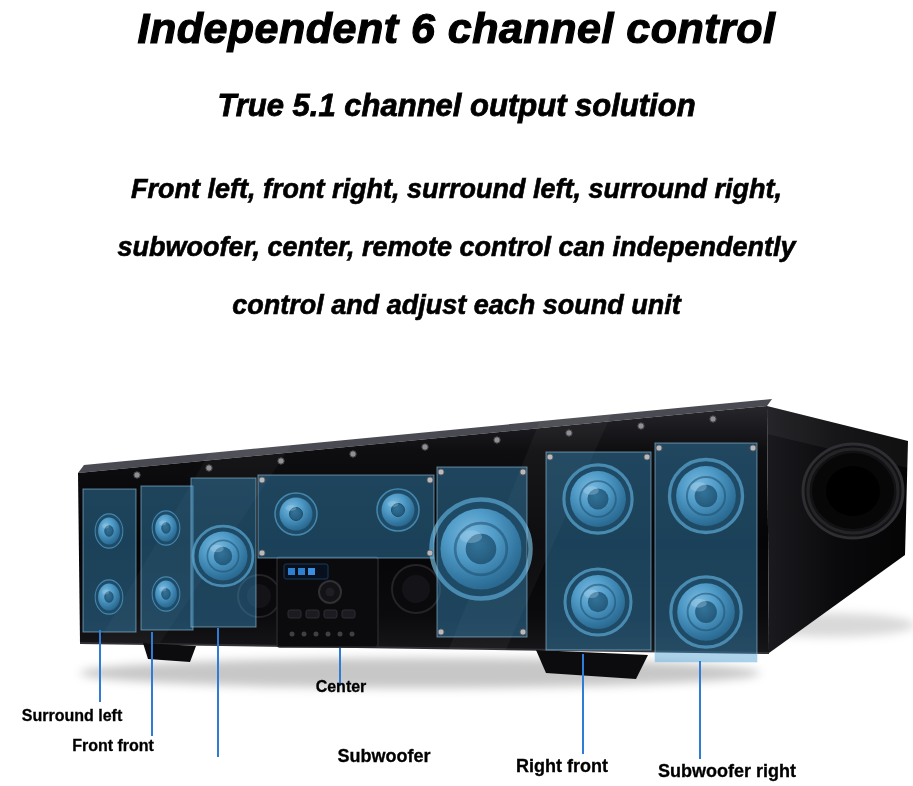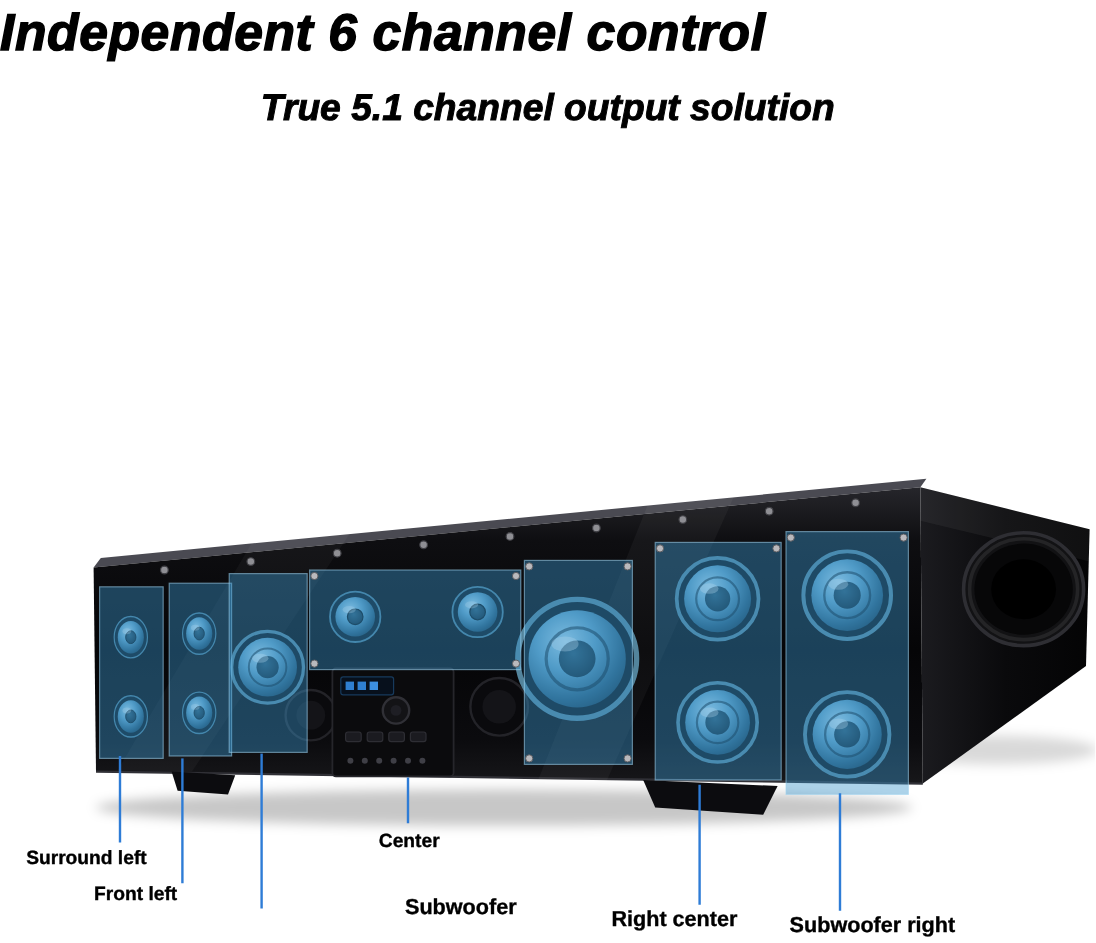--- a/index.html
+++ b/index.html
@@ -2,56 +2,61 @@
 <html><head>
 <meta charset="utf-8">
 <style>
   * { margin:0; padding:0; box-sizing:border-box; }
   html,body { background:#ffffff; }
   body { font-family:"Liberation Sans", sans-serif; color:#000; }
   .page { position:relative; width:913px; height:786px; background:#ffffff; overflow:hidden; }
 
   .title {
     position:absolute; top:4px; left:0; width:100%;
-    text-align:left; font-size:43px; font-weight:bold; font-style:italic;
+    text-align:center; font-size:43px; font-weight:bold; font-style:italic;
     -webkit-text-stroke:1.2px #000; letter-spacing:0.5px;
   }
   .subtitle {
-    position:absolute; top:72px; left:0; width:100%;
+    position:absolute; top:88px; left:0; width:100%;
     text-align:center; font-size:31px; font-weight:bold; font-style:italic;
     -webkit-text-stroke:0.8px #000;
   }
   .description {
     position:absolute; top:160px; left:0; width:100%;
     text-align:center; font-size:27px; font-weight:bold; font-style:italic;
     line-height:58px; -webkit-text-stroke:0.6px #000;
   }
 
   .scene { position:absolute; left:0; top:0; width:913px; height:786px; }
 
   .callout {
     position:absolute; transform:translateX(-50%);
     font-weight:bold; white-space:nowrap; color:#000;
     -webkit-text-stroke:0.3px #000;
   }
   .co-surround-left  { left:72px;  top:707px; font-size:16px; }
   .co-front-left     { left:113px; top:737px; font-size:16px; }
-  .co-center         { left:341px; top:693px; font-size:16px; }
+  .co-center         { left:341px; top:678px; font-size:16px; }
   .co-subwoofer      { left:344px; top:746px; font-size:18px;margin-left:40px; }
   .co-right-front    { left:562px; top:756px; font-size:18px; }
   .co-surround-right { left:727px; top:761px; font-size:18px; }
 </style>
 </head>
 <body>
 
 <div class="page">
 
   <div class="title">Independent 6 channel control</div>
   <div class="subtitle">True 5.1 channel output solution</div>
 
+  <div class="description">
+    <div>Front left, front right, surround left, surround right,</div>
+    <div>subwoofer, center, remote control can independently</div>
+    <div>control and adjust each sound unit</div>
+  </div>
 
   <svg class="scene" viewBox="0 0 913 786">
     <defs>
       <linearGradient id="bodyGrad" x1="0" y1="0" x2="0" y2="1">
         <stop offset="0" stop-color="#26262b"></stop>
         <stop offset="0.18" stop-color="#0e0e11"></stop>
         <stop offset="0.55" stop-color="#050507"></stop>
         <stop offset="0.85" stop-color="#0b0b0e"></stop>
         <stop offset="1" stop-color="#17171a"></stop>
       </linearGradient>
@@ -202,19 +207,19 @@
       <line x1="100" y1="630" x2="100" y2="702"></line>
       <line x1="152" y1="632" x2="152" y2="736"></line>
       <line x1="218" y1="628" x2="218" y2="757"></line>
       <line x1="340" y1="648" x2="340" y2="686"></line>
       <line x1="583" y1="654" x2="583" y2="754"></line>
       <line x1="700" y1="661" x2="700" y2="759"></line>
     </g>
   </svg>
 
   <div class="callout co-surround-left">Surround left</div>
-  <div class="callout co-front-left">Front left</div>
+  <div class="callout co-front-left">Front front</div>
   <div class="callout co-center">Center</div>
   <div class="callout co-subwoofer">Subwoofer</div>
-  <div class="callout co-right-front">Right center</div>
+  <div class="callout co-right-front">Right front</div>
   <div class="callout co-surround-right">Subwoofer right</div>
 
 </div>
 
 </body></html>

